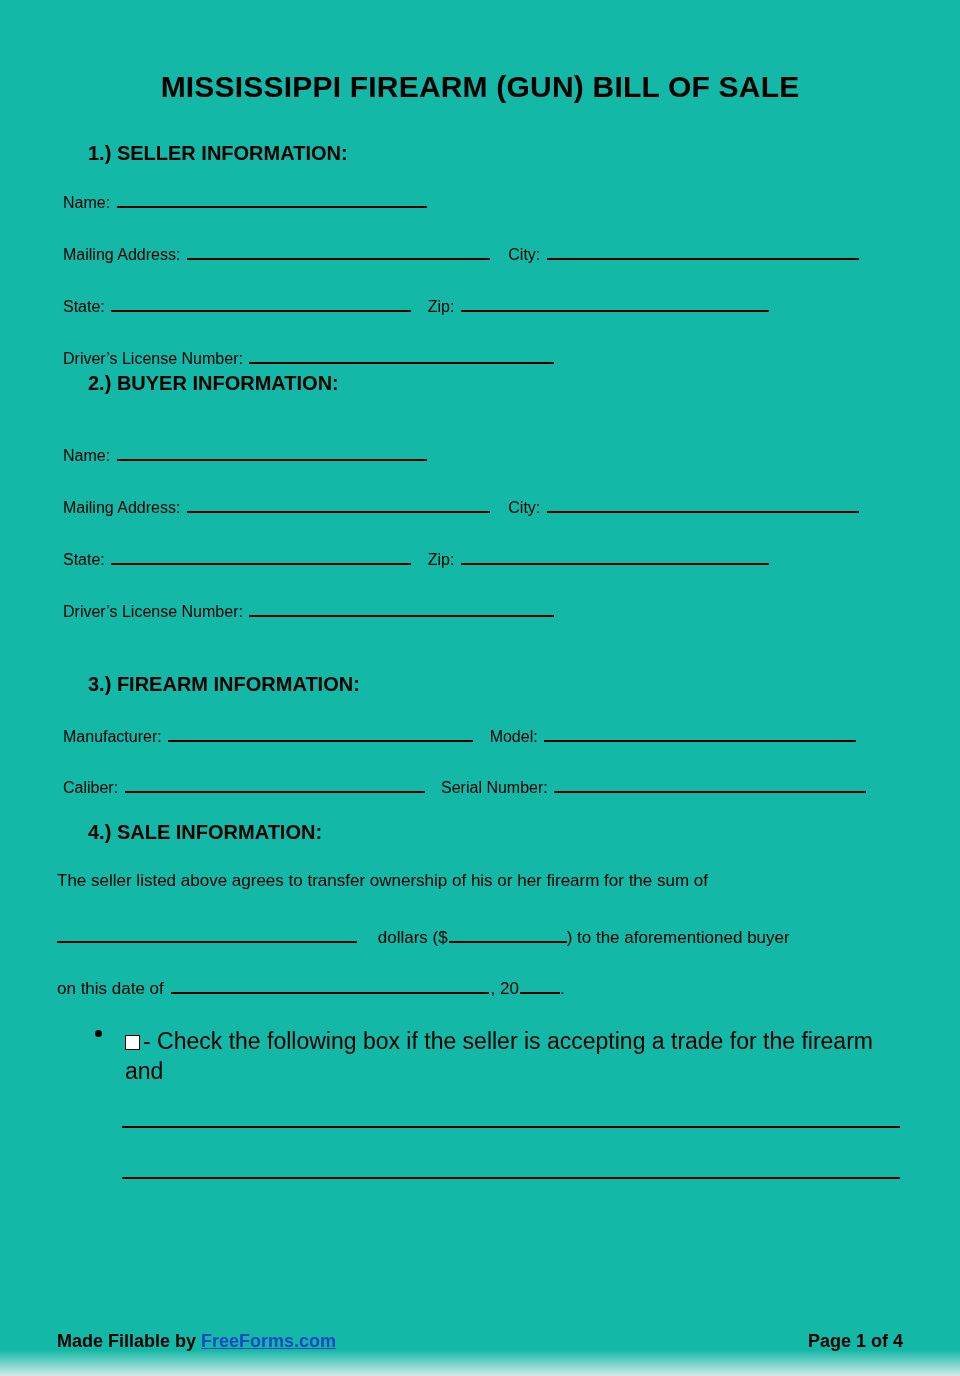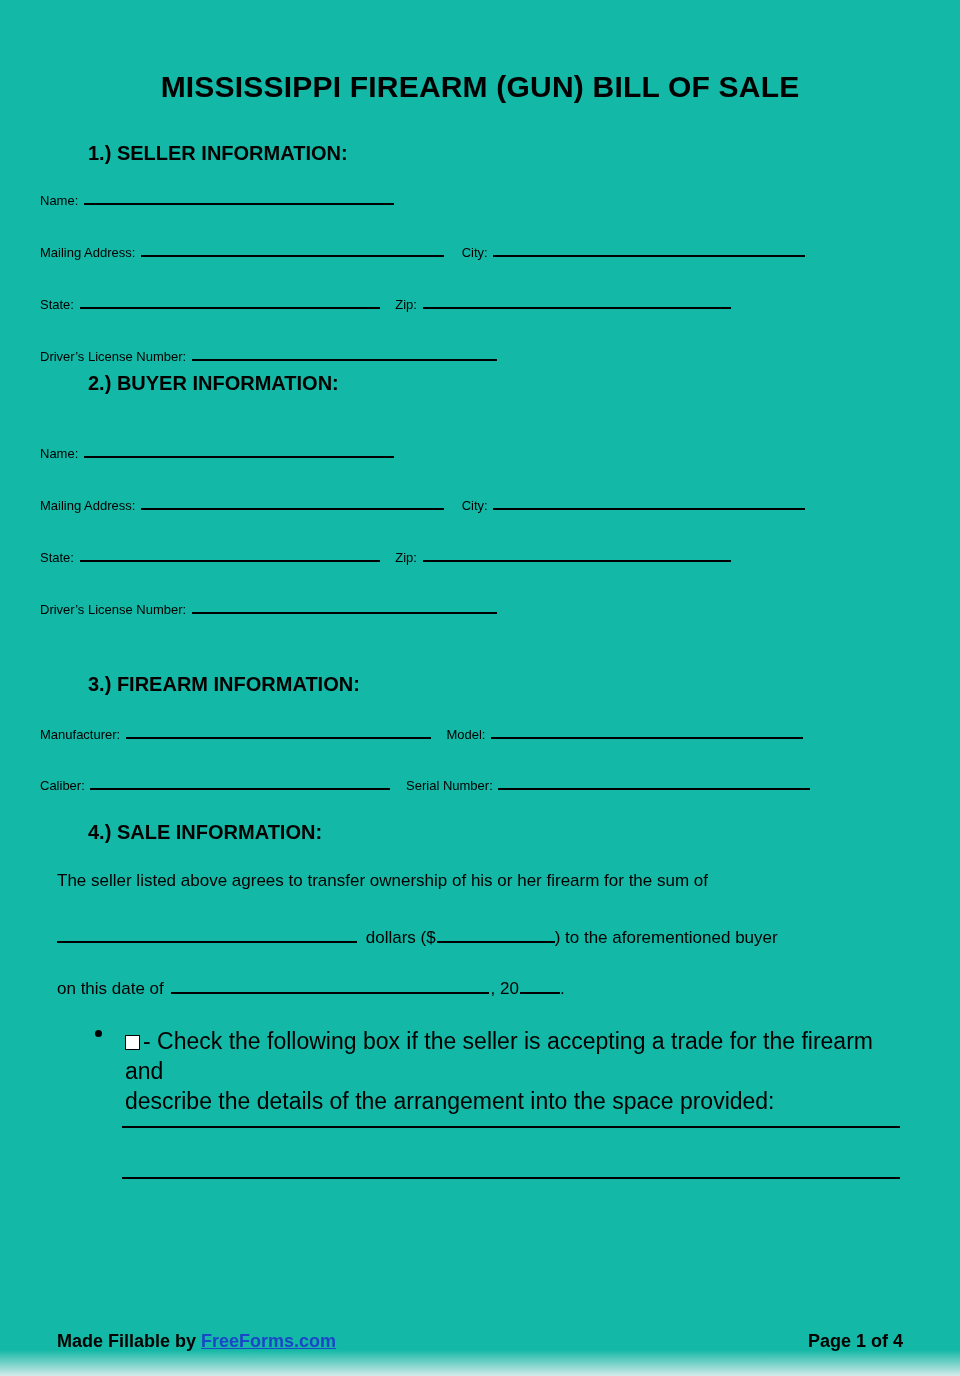--- a/index.html
+++ b/index.html
@@ -44,22 +44,22 @@
 
   .section-heading {
     position: absolute;
     left: 88px;
     font-size: 20px;
     font-weight: bold;
   }
 
   .field-row {
     position: absolute;
-    left: 40px;
-    font-size: 13px;
+    left: 63px;
+    font-size: 16px;
     white-space: nowrap;
     line-height: 1;
   }
 
   .para {
     position: absolute;
     left: 57px;
     font-size: 17px;
     white-space: nowrap;
     line-height: 1;
@@ -213,32 +213,31 @@
     <span class="lbl" style="margin-left:10px;">Serial Number:</span>
     <span class="blank" style="width:312px;"></span>
   </div>
 
   <div class="section-heading" style="top:821px;">4.) SALE INFORMATION:</div>
 
   <div class="para" style="top:872px;">The seller listed above agrees to transfer ownership of his or her firearm for the sum of</div>
 
   <div class="para" style="top:924px;">
     <span class="blank tight" style="width:300px;margin-left:0;"></span>
-    <span class="lbl" style="margin-left:4px;">dollars ($</span><span class="blank tight" style="width:118px;"></span><span class="lbl">) to the aforementioned buyer</span>
+    <span class="lbl" style="margin-left:16px;">dollars ($</span><span class="blank tight" style="width:118px;"></span><span class="lbl">) to the aforementioned buyer</span>
   </div>
 
   <div class="para" style="top:975px;">
     <span class="lbl">on this date of</span>
     <span class="blank" style="width:318px;"></span><span class="lbl">, 20</span><span class="blank tight" style="width:40px;"></span><span class="lbl">.</span>
   </div>
 
   <div class="bullet-block">
     <span class="bullet-dot"></span>
     <span class="bullet-text"><span class="checkbox-glyph"></span><span>- Check the following box if the seller is accepting a trade for the firearm and</span></span>
-    <span class="bullet-text">describe the details of the arrangement into the space provided:</span>
   </div>
 
   <div class="long-rule" style="top:1126px;"></div>
   <div class="long-rule" style="top:1177px;"></div>
 
   <div class="footer-left">
     <span>Made Fillable by </span><a class="footer-link" href="#" style="color: rgb(26, 70, 200);">FreeForms.com</a>
   </div>
   <div class="footer-right">Page 1 of 4</div>
 

